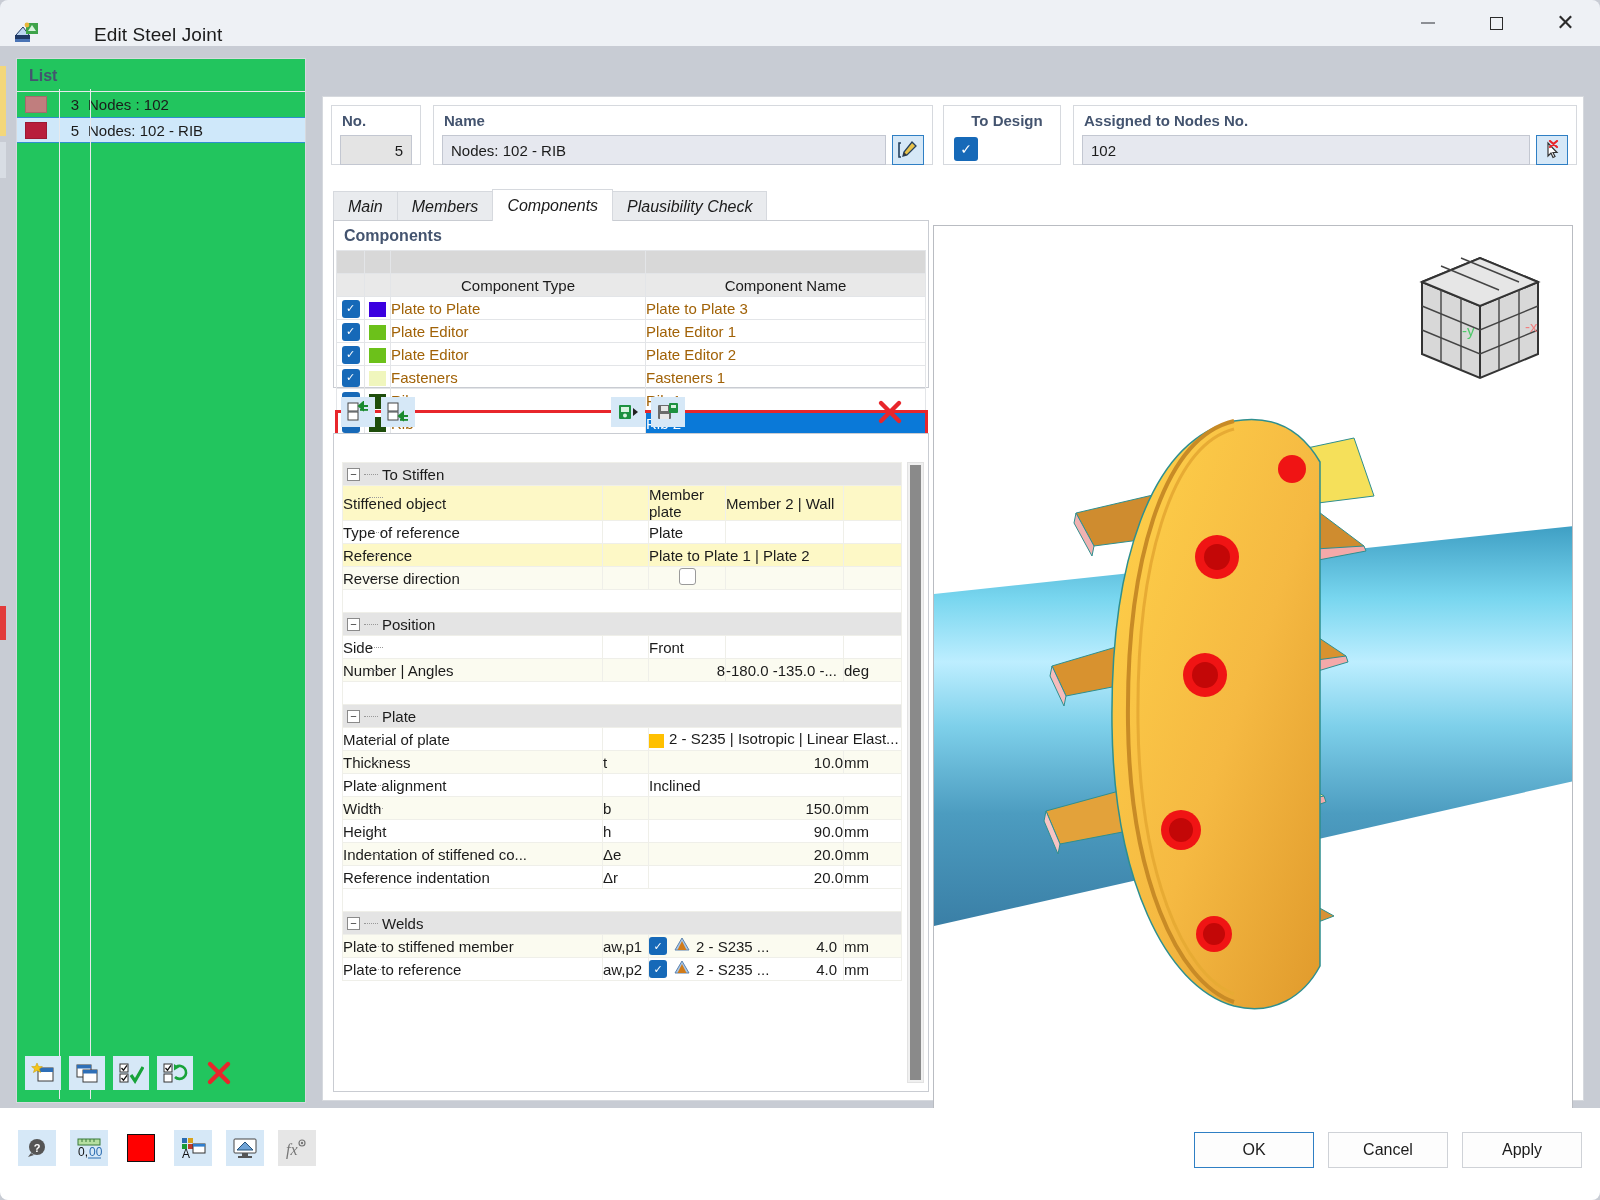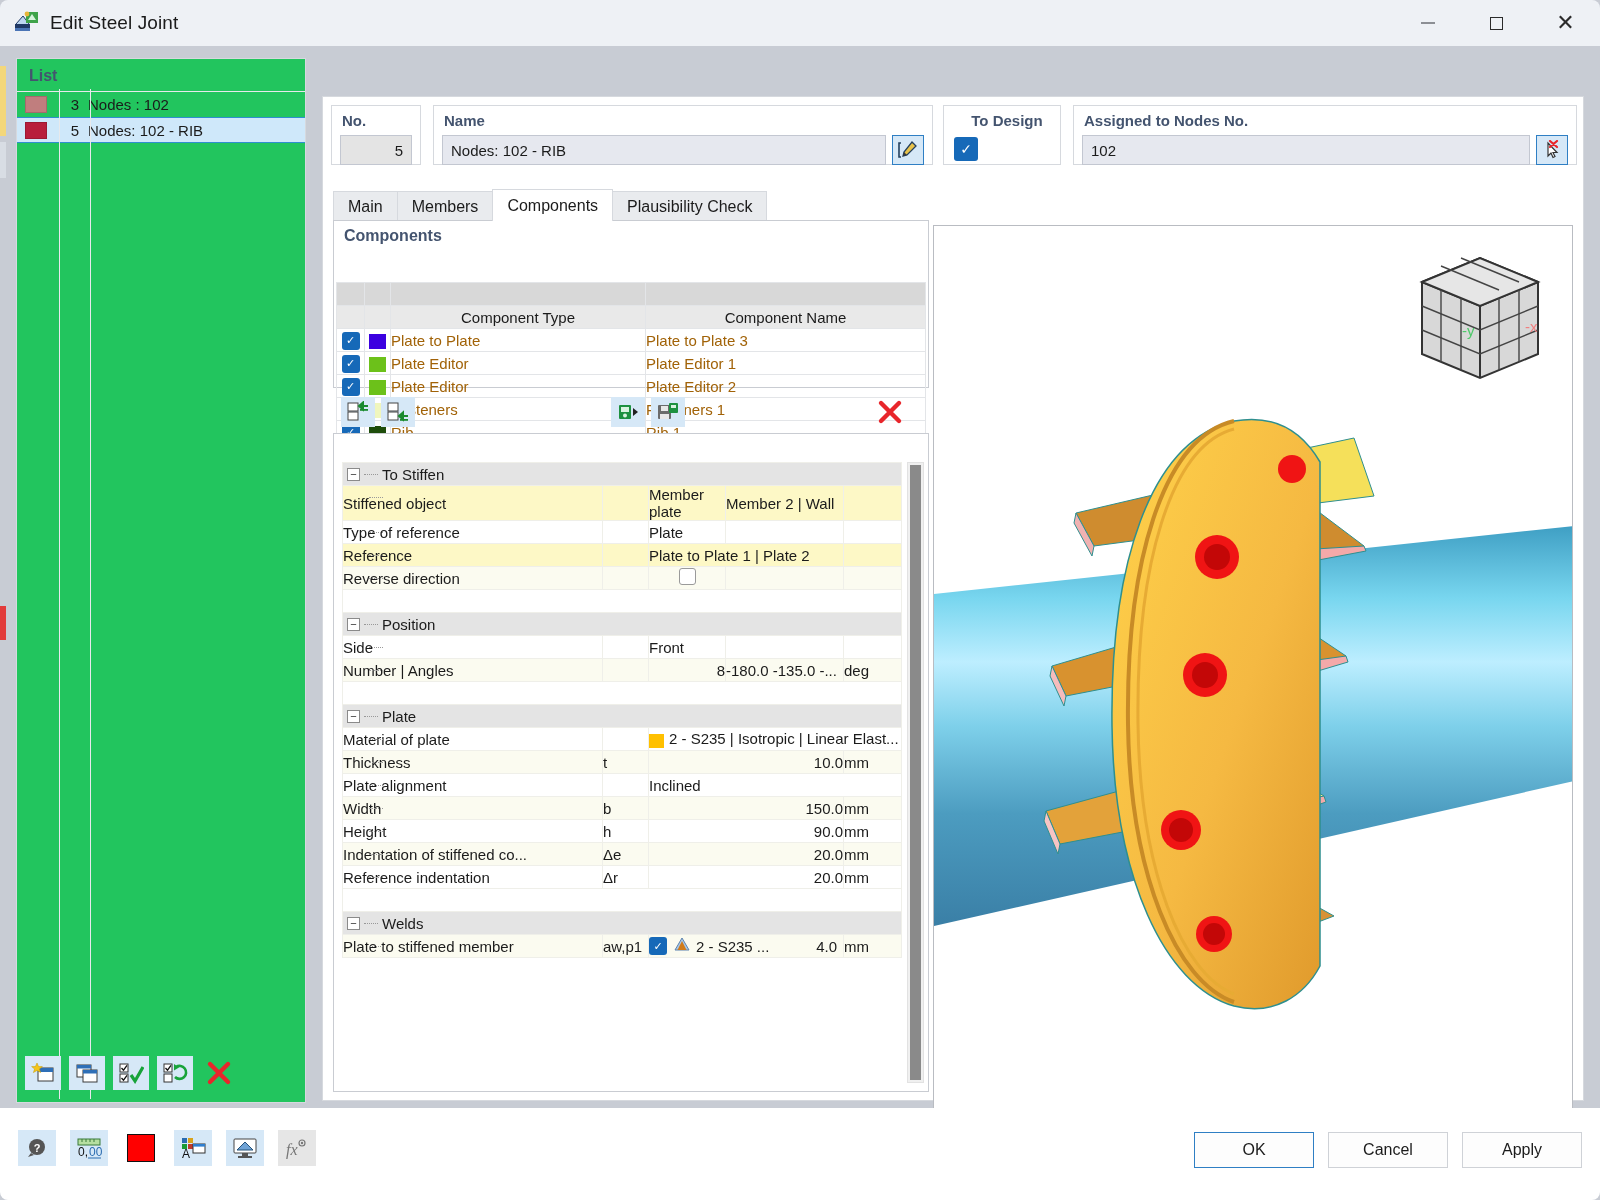--- a/index.html
+++ b/index.html
@@ -14,21 +14,21 @@
     position: absolute; left: 0; top: 0;
     width: 1600px; height: 1200px;
     background: #c8ccd4;
     border-radius: 8px;
     overflow: hidden;
   }
   
   .titlebar {
     position: absolute; left:0; top:0; width:1600px; height:46px;
     background: #eef1f5;
-    display: flex; align-items: center;
+    display: flex; align-items: flex-end; gap: 44px;
   }
   .title-icon {
     width: 26px; height: 24px; margin-left: 14px; margin-right: 10px;
     position: relative; flex: none;
   }
   .title-text {
     font-size: 19px; color: #1b1b1b; letter-spacing: .1px;
   }
   .win-btns { position:absolute; right:0; top:0; height:46px; display:flex; }
   .win-btn {
@@ -94,34 +94,34 @@
   .icon-btn-sq {
     width:32px; height:30px; border:1px solid #2f7fc4; background:#d6e8f7;
     display:flex; align-items:center; justify-content:center; flex:none;
   }
 
   
   .tabbar { position:absolute; left:10px; top:92px; height:32px; display:flex; align-items:flex-end; }
   .tab {
     height:30px; padding:0 14px; font-size:16px; color:#1b1b1b;
     background:#e9ebee; border:1px solid #d6d9de; border-bottom:none;
-    display:flex; align-items:center; margin-right:-1px;
+    display:flex; align-items:center; margin-right:-1px;font-style:italic;
   }
   .tab.active { background:#ffffff; height:32px; border-color:#d6d9de; position:relative; z-index:2; }
 
   
   .panel {
     position:absolute; background:#ffffff; border:1px solid #c9ccd2;
   }
   .panel-title {
     font-size:16px; font-weight:bold; color:#44546f; padding:6px 0 5px 10px;
     display:flex; justify-content:space-between; padding-right:12px;
   }
 
-  table.grid { border-collapse:collapse; width:100%; font-size:15px; table-layout:fixed;margin-top:32px; }
+  table.grid { border-collapse:collapse; width:100%; font-size:15px; table-layout:fixed; }
   table.grid td, table.grid th { border:1px solid #e3e5e8; padding:0; height:23px; }
   .grid-top-row td { background:#d8d8d8; height:12px; border:1px solid #cfcfcf; }
   .grid-head th {
     background:#e9e9e9; font-weight:normal; font-size:15px; color:#1b1b1b;
     text-align:center; height:26px; border:1px solid #d0d2d5;
   }
   .cell-chk { text-align:center; width:30px; }
   .mini-chk {
     width:18px; height:18px; background:#1669b8; border-radius:3px; display:inline-flex;
     align-items:center; justify-content:center; color:#fff; font-size:11px; vertical-align:middle;
@@ -620,20 +620,41 @@
                       <path d="M9 4 L13.5 13 L4.5 13 Z" fill="#d07b1a"></path>
                     </svg>
                   </span>
                   <span>2 - S235 ...</span>
                   <span style="flex:1"></span>
                   <span style="padding-right:6px">4.0</span>
                 </div>
               </td>
               <td class="cream unit">mm</td>
             </tr>
+            <tr>
+              <td class="row-lbl white">Plate to reference</td>
+              <td class="white cell-txt">
+                <span>aw,p2</span>
+              </td>
+              <td class="white" colspan="2">
+                <div style="display:flex; align-items:center; height:100%;">
+                  <span class="mini-chk">✓</span>
+                  <span class="weld-icon" style="margin:0 5px 0 6px;">
+                    <svg width="18" height="15" viewBox="0 0 18 15">
+                      <path d="M9 1 L16 13 L2 13 Z" fill="#a8c7e8" stroke="#5c82ad"></path>
+                      <path d="M9 4 L13.5 13 L4.5 13 Z" fill="#d07b1a"></path>
+                    </svg>
+                  </span>
+                  <span>2 - S235 ...</span>
+                  <span style="flex:1"></span>
+                  <span style="padding-right:6px">4.0</span>
+                </div>
+              </td>
+              <td class="white unit">mm</td>
+            </tr>
           </tbody>
             </table>
         </div>
 
         <div class="vscroll">
           <div class="vthumb"></div>
         </div>
       </div>
 
       <div class="viewport">

